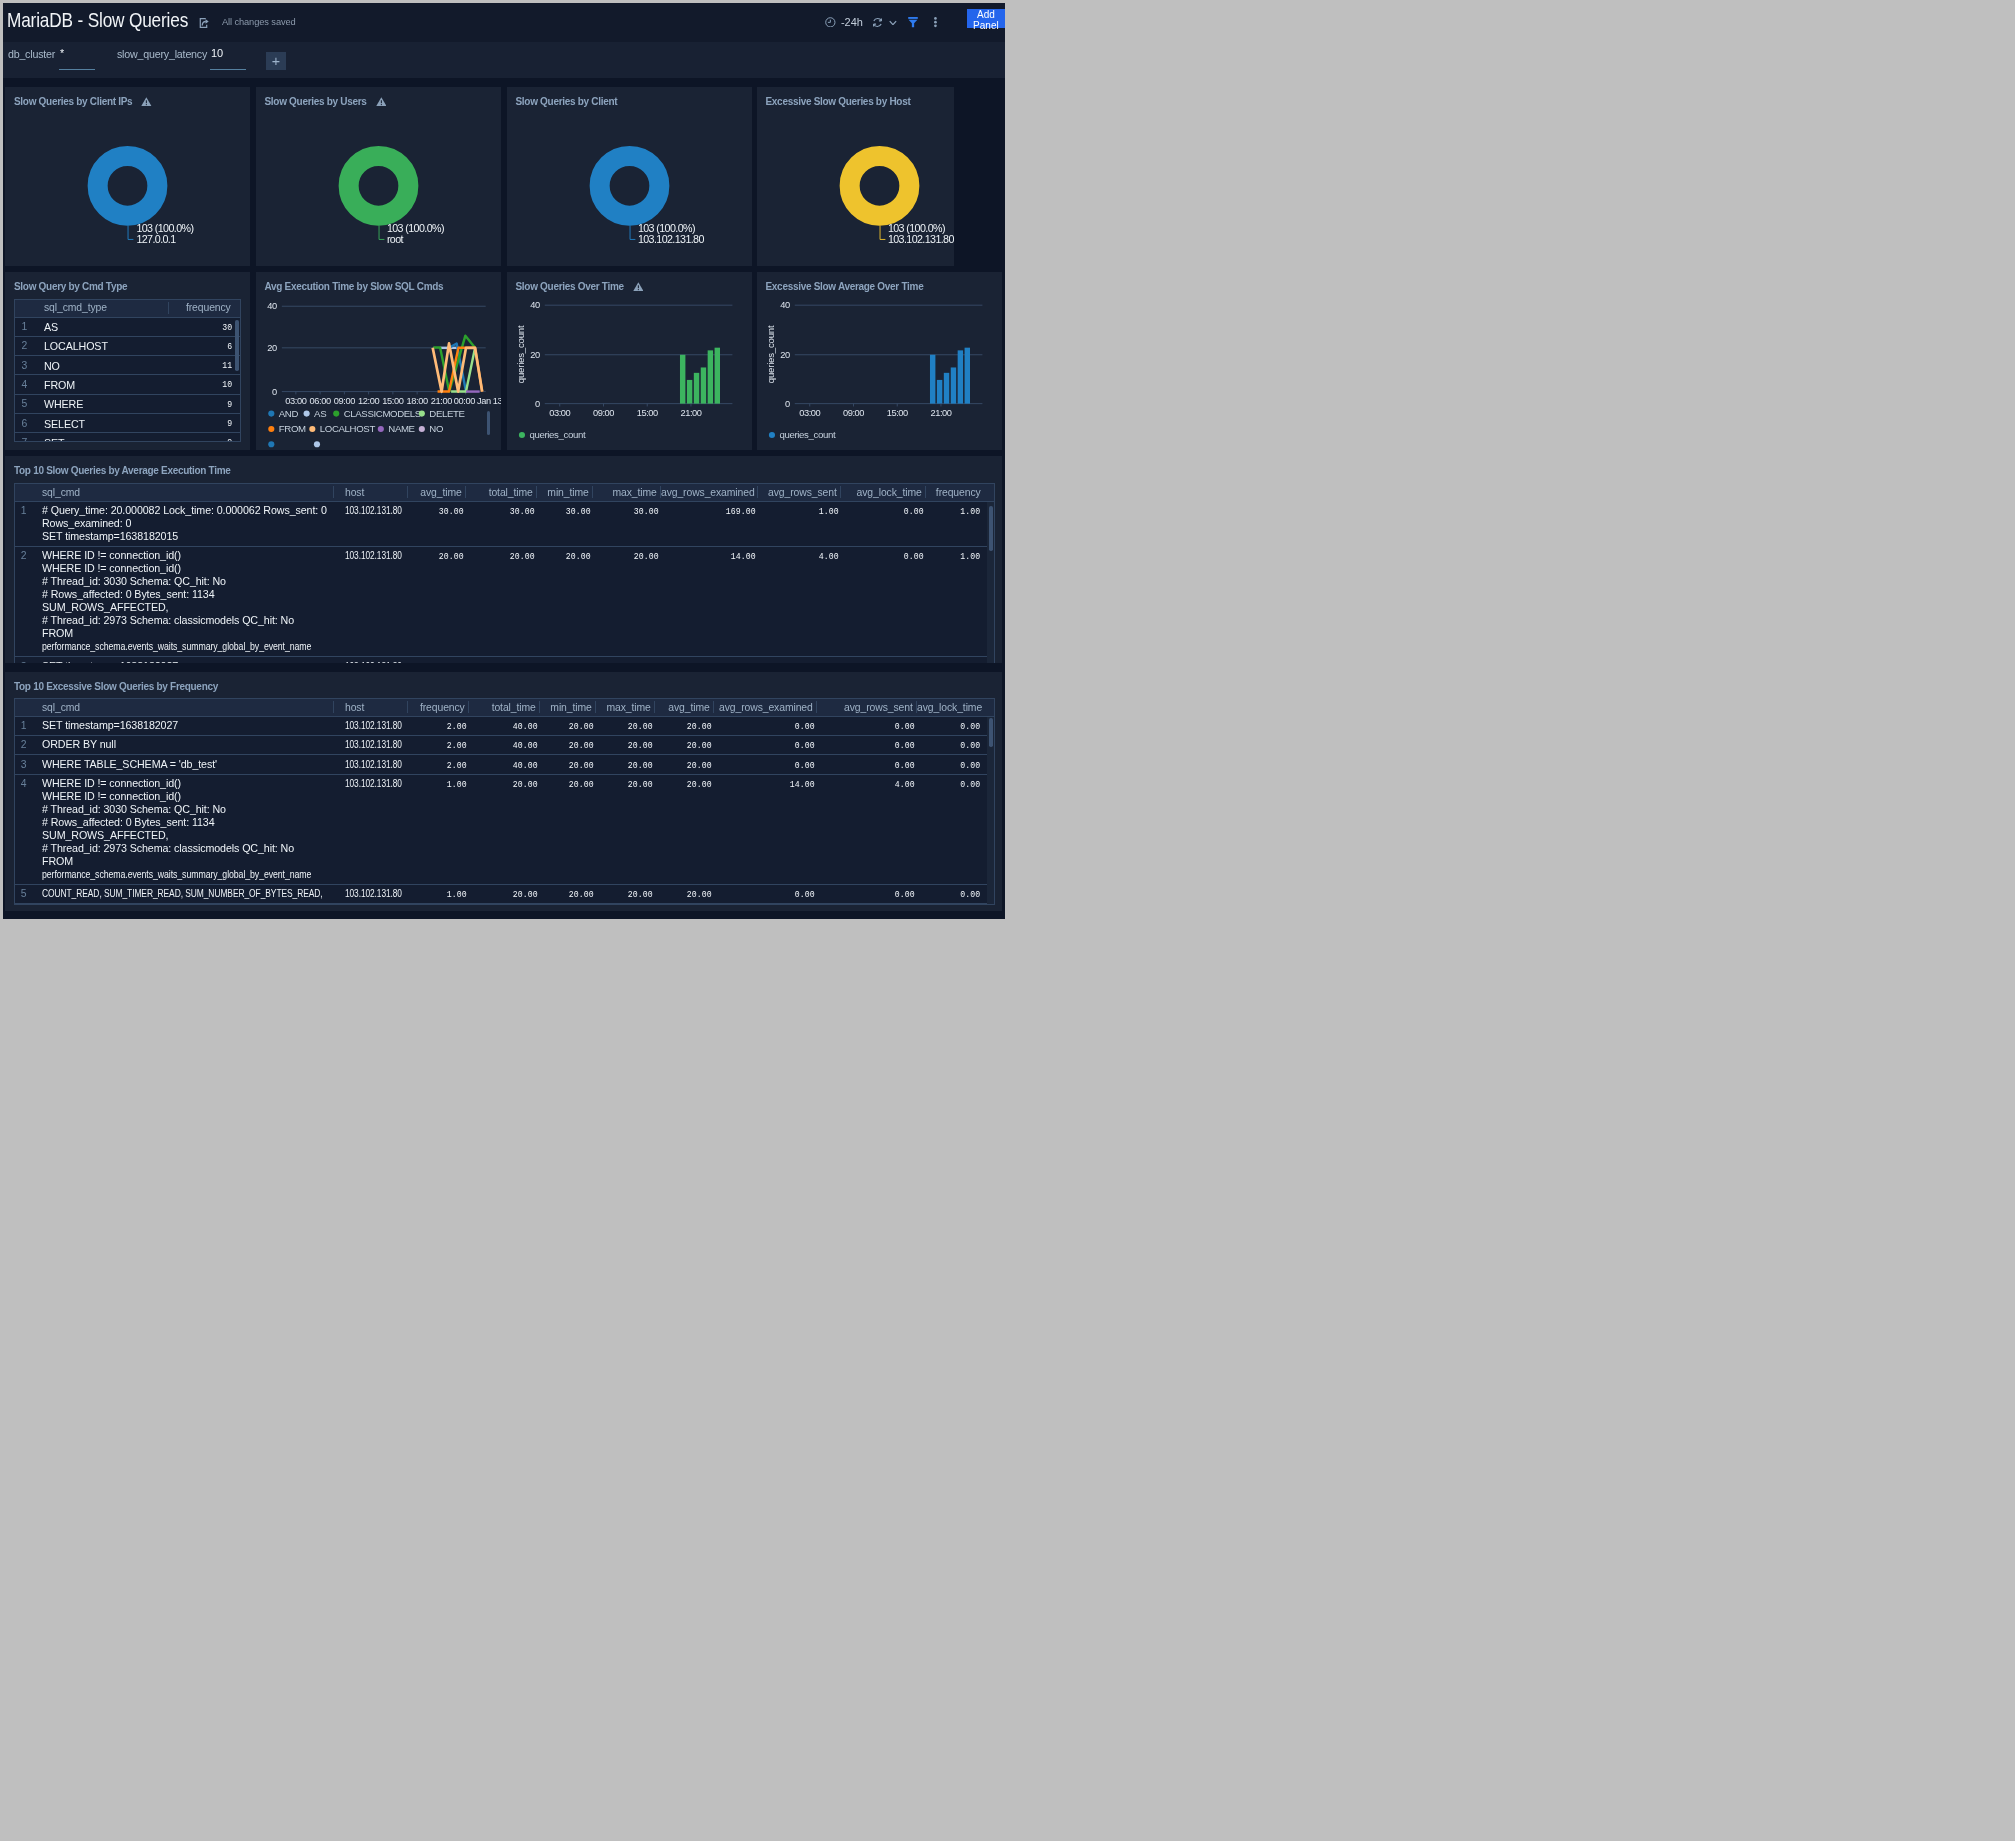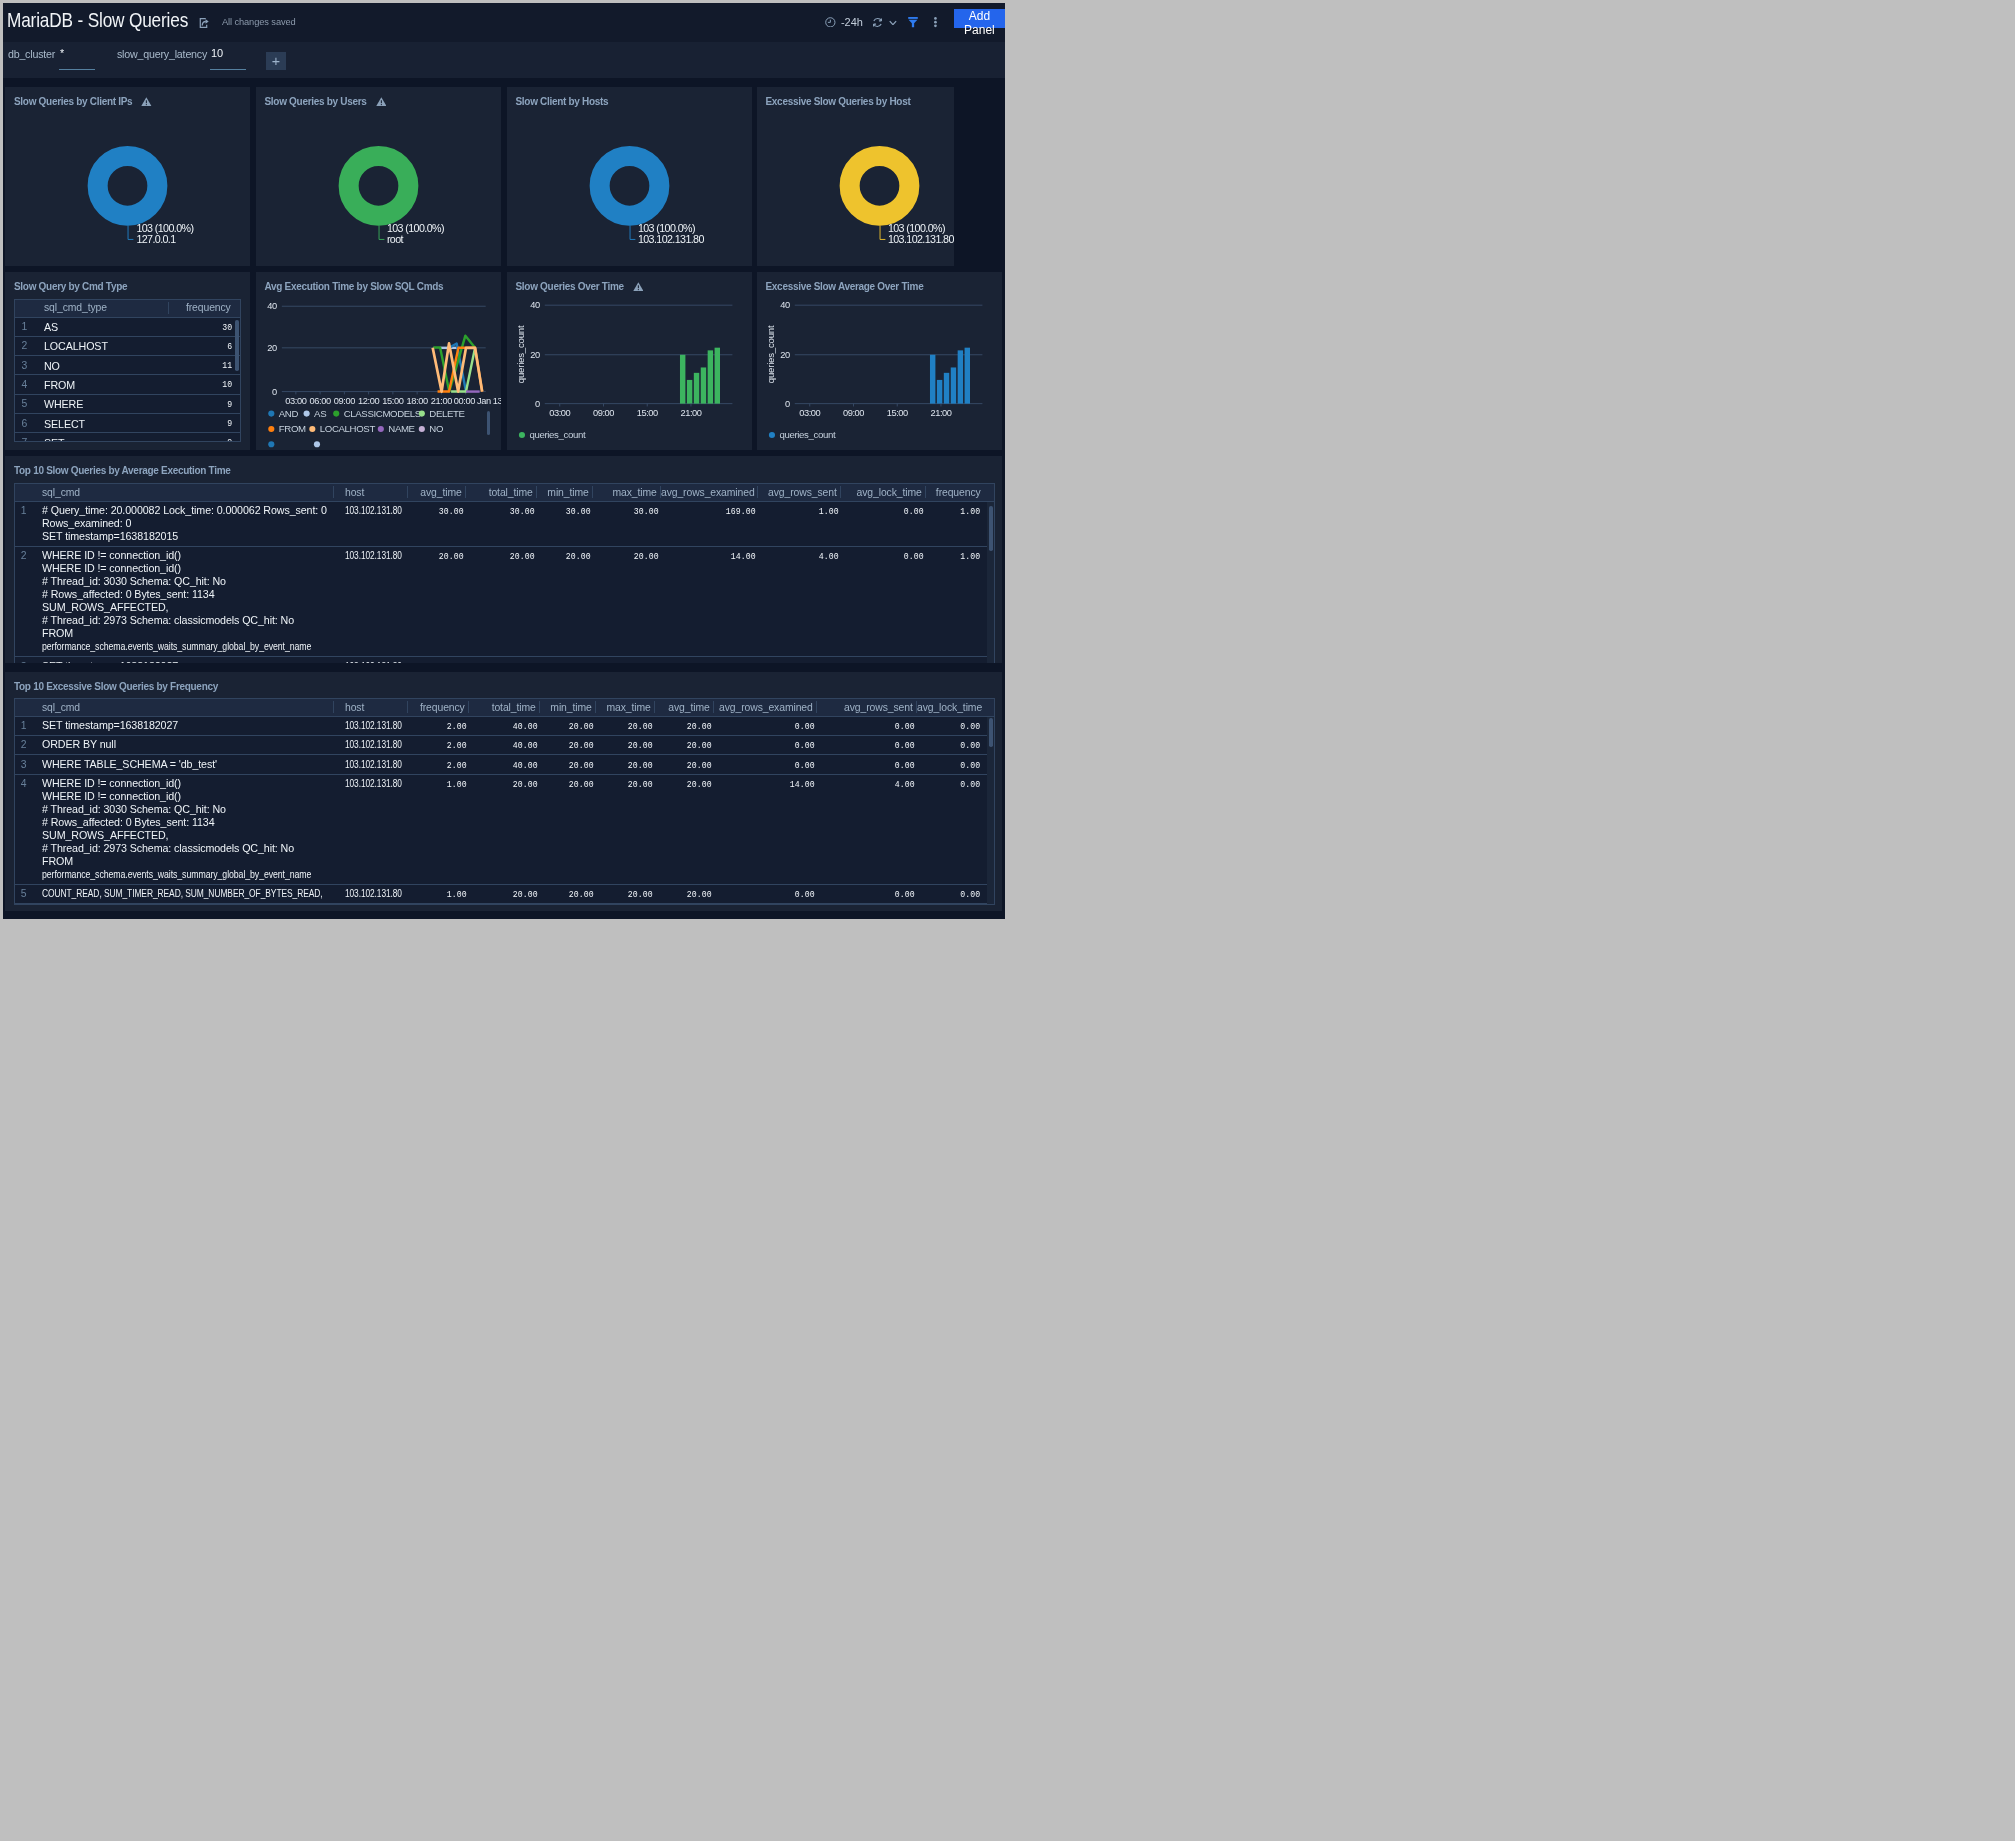--- a/index.html
+++ b/index.html
@@ -1,20 +1,20 @@
 <!DOCTYPE html>
 <html style="font-size:11.4px"><head><meta charset="utf-8">
 <style>
 * { margin:0; padding:0; box-sizing:border-box; }
 html,body { width:1008px; height:921px; background:#bfbfbf; font-family:"Liberation Sans",sans-serif; overflow:hidden; }
 .frame { position:absolute; left:2.9px; top:2.5px; width:1002px; height:916px; background:#0d1526; overflow:hidden; }
 .topbar { position:absolute; left:0; top:0; width:1002px; height:39px; background:#121a2b; }
 .htitle { position:absolute; left:4.6px; top:5.7px; font-size:21px; color:#f1f4f7; white-space:nowrap; }
 .htitle span { display:inline-block; transform:scaleX(0.82); transform-origin:0 0; letter-spacing:-0.2px; }
-.addpanel { position:absolute; right:0; top:6px; width:51px; height:19.7px; background:#2465ec; color:#fff; border:none; font-family:"Liberation Sans",sans-serif; font-size:12px; }
+.addpanel { position:absolute; right:0; top:6px; width:38px; height:19.7px; background:#2465ec; color:#fff; border:none; font-family:"Liberation Sans",sans-serif; font-size:10px; }
 .vbar { position:absolute; left:0; top:39px; width:1002px; height:36px; background:#182133; }
 .plusbtn { position:absolute; left:263px; top:10.4px; width:20px; height:18.6px; background:#2b3c55; color:#9db3cb; font-size:14.3px; text-align:center; line-height:18px; }
 .panel { position:absolute; background:#1a2334; overflow:hidden; }
 .ptitle { position:absolute; left:8.6px; top:9.7px; font-size:10px; font-weight:700; color:#8da4be; letter-spacing:-0.3px; white-space:nowrap; display:flex; align-items:center; }
 .dlab { position:absolute; font-size:10.7px; color:#eef3f7; line-height:11.8px; letter-spacing:-0.6px; }
 .tick { font-size:13px; fill:#dde4ed; font-family:"Liberation Sans",sans-serif; letter-spacing:-0.6px; }
 .ylab { font-size:13.5px; fill:#dde4ed; font-family:"Liberation Sans",sans-serif; letter-spacing:-0.3px; }
 .leg { font-size:13.5px; fill:#c6d1dd; font-family:"Liberation Sans",sans-serif; letter-spacing:-0.5px; }
 .thumbv { position:absolute; width:3.6px; border-radius:1.8px; background:#3d5372; }
 
@@ -104,21 +104,21 @@
 <rect x="6.8" y="4.6" width="1.5" height="4.1" fill="#1a2334"></rect>
 <rect x="6.8" y="9.9" width="1.5" height="1.5" fill="#1a2334"></rect>
 </svg></div>
   <svg style="position:absolute;left:0;top:0" width="245" height="179" viewBox="0 0 342.5 250">
     <circle cx="171.25" cy="138" r="41.75" fill="none" stroke="#39ae59" stroke-width="28"></circle>
     <polyline points="172.0,193.5 172.0,213 179.5,213" fill="none" stroke="#39ae59" stroke-width="1.3"></polyline>
   </svg>
   <div class="dlab" style="left:131px;top:136px">103 (100.0%)<br>root</div>
 </div>
 <div class="panel" style="left:504px;top:84px;width:245px;height:179px">
-  <div class="ptitle">Slow Client by Hosts</div>
+  <div class="ptitle">Slow Queries by Client</div>
   <svg style="position:absolute;left:0;top:0" width="245" height="179" viewBox="0 0 342.5 250">
     <circle cx="171.25" cy="138" r="41.75" fill="none" stroke="#2080c4" stroke-width="28"></circle>
     <polyline points="172.0,193.5 172.0,213 179.5,213" fill="none" stroke="#2080c4" stroke-width="1.3"></polyline>
   </svg>
   <div class="dlab" style="left:131px;top:136px">103 (100.0%)<br>103.102.131.80</div>
 </div>
 <div class="panel" style="left:754px;top:84px;width:197px;height:179px">
   <div class="ptitle">Excessive Slow Queries by Host</div>
   <svg style="position:absolute;left:0;top:0" width="245" height="179" viewBox="0 0 342.5 250">
     <circle cx="171.25" cy="138" r="41.75" fill="none" stroke="#eec32d" stroke-width="28"></circle>

